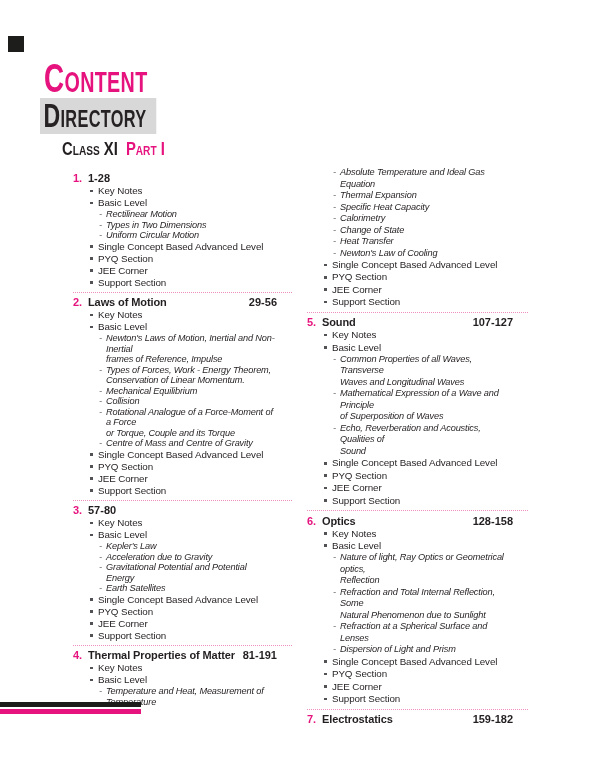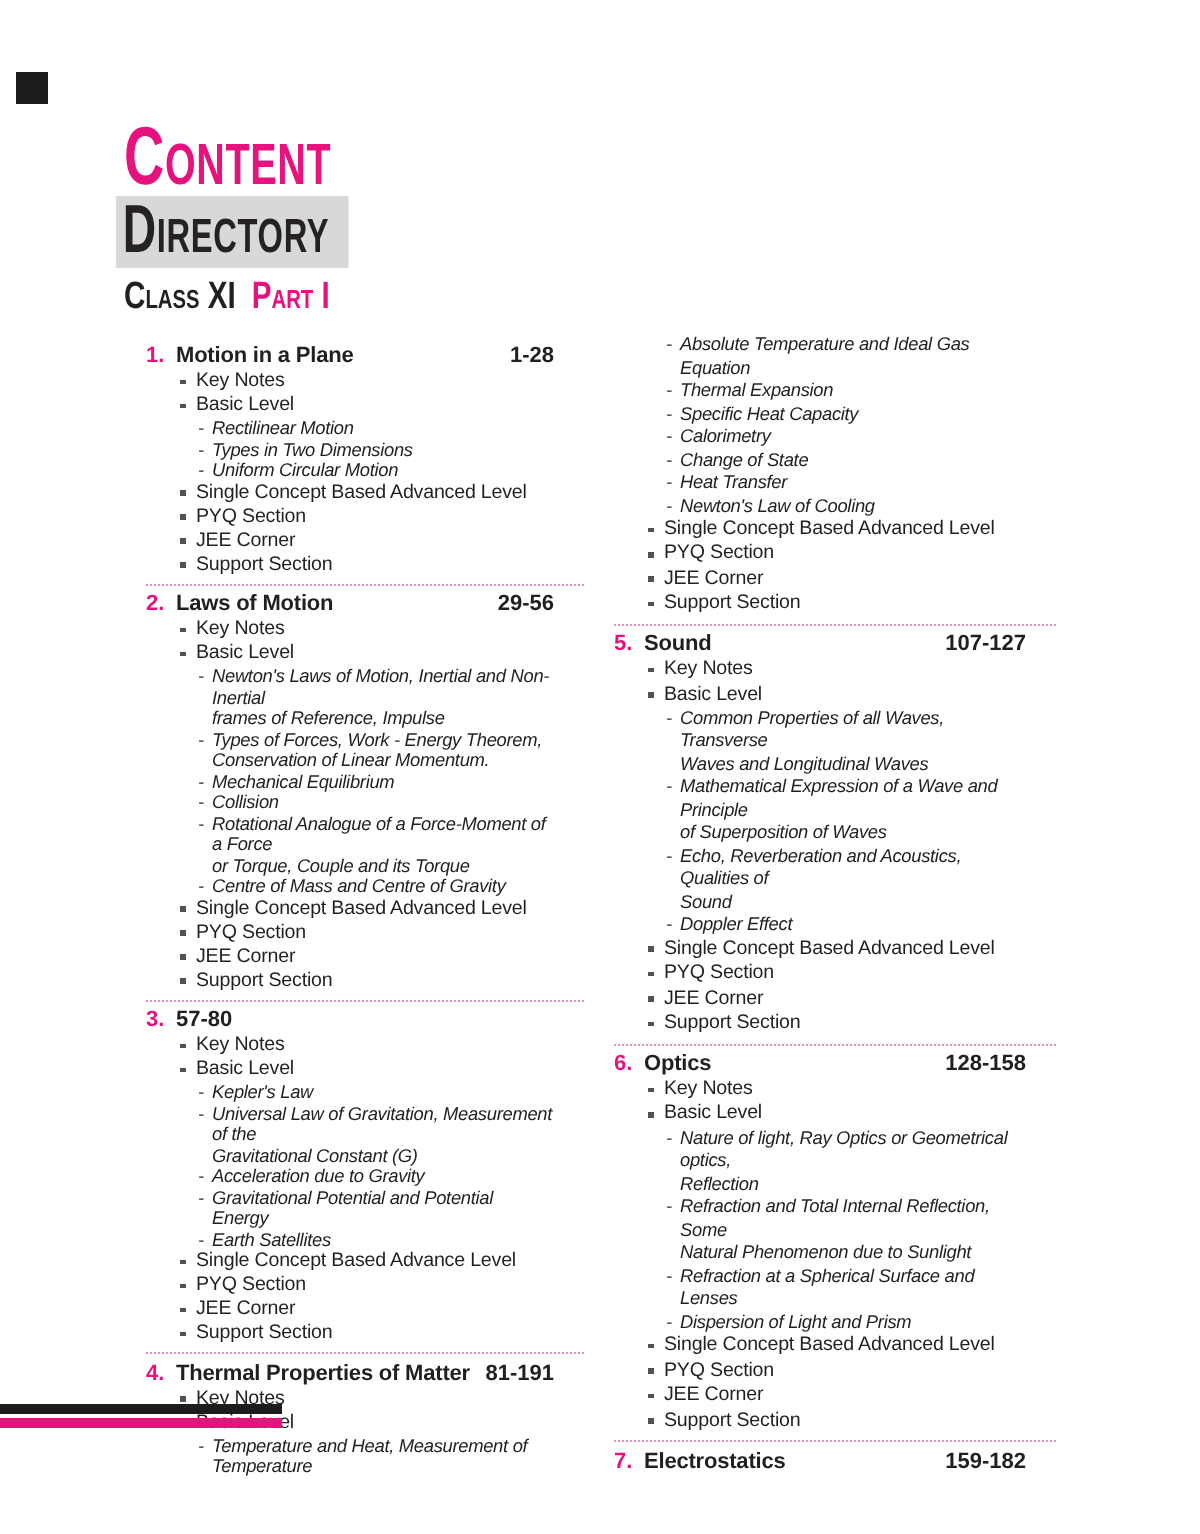--- a/index.html
+++ b/index.html
@@ -8,21 +8,21 @@
     font-family:"Liberation Sans",sans-serif;color:var(--ink,#231f20);
     overflow:hidden;
   }
   
   .corner-square{position:absolute;left:8px;top:36px;width:16px;height:16px;background:#1d1d1b;}
   .bar{position:absolute;left:0;}
   .bar-black{top:702px;width:141px;height:5px;background:#1d1d1b;}
   .bar-pink{top:709px;width:141px;height:5px;background:var(--pink,#e6127d);}
 
   
-  .masthead{position:absolute;left:58px;top:60px;}
+  .masthead{position:absolute;left:40px;top:60px;}
   .m-line1{
     margin-left:4px;color:var(--pink,#e6127d);font-weight:bold;font-size:41px;line-height:36px;
     font-variant:small-caps;letter-spacing:.5px;white-space:nowrap;
     transform:scaleX(.68);transform-origin:left top;
   }
   .m-box{
     display:inline-block;background:var(--graybox,#d8d8d8);padding:1px 14px 3px 5px;margin-top:2px;
     transform:scaleX(.68);transform-origin:left top;white-space:nowrap;
   }
   .m-line2{font-size:34px;line-height:32px;font-weight:bold;font-variant:small-caps;letter-spacing:.5px;color:#262223;}
@@ -65,21 +65,20 @@
 </div>
 
 <div class="class-heading">
   <span class="cls">Class XI</span>
   <span class="part">Part I</span>
 </div>
 
 <div class="col col-left">
     <div class="chap-header">
       <span class="chap-num">1.</span>
-      <span class="chap-title">Motion in a Plane</span>
       <span class="chap-pages">1-28</span>
     </div>
     <div class="item-b">Key Notes</div>
     <div class="item-b">Basic Level</div>
     <div class="item-d">Rectilinear Motion</div>
     <div class="item-d">Types in Two Dimensions</div>
     <div class="item-d">Uniform Circular Motion</div>
     <div class="item-b">Single Concept Based Advanced Level</div>
     <div class="item-b">PYQ Section</div>
     <div class="item-b">JEE Corner</div>
@@ -106,22 +105,20 @@
     <div class="item-b">JEE Corner</div>
     <div class="item-b">Support Section</div>
     <div class="sep"></div>
     <div class="chap-header">
       <span class="chap-num">3.</span>
       <span class="chap-pages">57-80</span>
     </div>
     <div class="item-b">Key Notes</div>
     <div class="item-b">Basic Level</div>
     <div class="item-d">Kepler's Law</div>
-    <div class="item-d">Universal Law of Gravitation, Measurement of the
-Gravitational Constant (G)</div>
     <div class="item-d">Acceleration due to Gravity</div>
     <div class="item-d">Gravitational Potential and Potential Energy</div>
     <div class="item-d">Earth Satellites</div>
     <div class="item-b">Single Concept Based Advance Level</div>
     <div class="item-b">PYQ Section</div>
     <div class="item-b">JEE Corner</div>
     <div class="item-b">Support Section</div>
     <div class="sep"></div>
     <div class="chap-header">
       <span class="chap-num">4.</span>
@@ -152,21 +149,20 @@
       <span class="chap-pages">107-127</span>
     </div>
     <div class="item-b">Key Notes</div>
     <div class="item-b">Basic Level</div>
     <div class="item-d">Common Properties of all Waves, Transverse
 Waves and Longitudinal Waves</div>
     <div class="item-d">Mathematical Expression of a Wave and Principle
 of Superposition of Waves</div>
     <div class="item-d">Echo, Reverberation and Acoustics, Qualities of
 Sound</div>
-    <div class="item-d">Doppler Effect</div>
     <div class="item-b">Single Concept Based Advanced Level</div>
     <div class="item-b">PYQ Section</div>
     <div class="item-b">JEE Corner</div>
     <div class="item-b">Support Section</div>
     <div class="sep"></div>
     <div class="chap-header">
       <span class="chap-num">6.</span>
       <span class="chap-title">Optics</span>
       <span class="chap-pages">128-158</span>
     </div>

